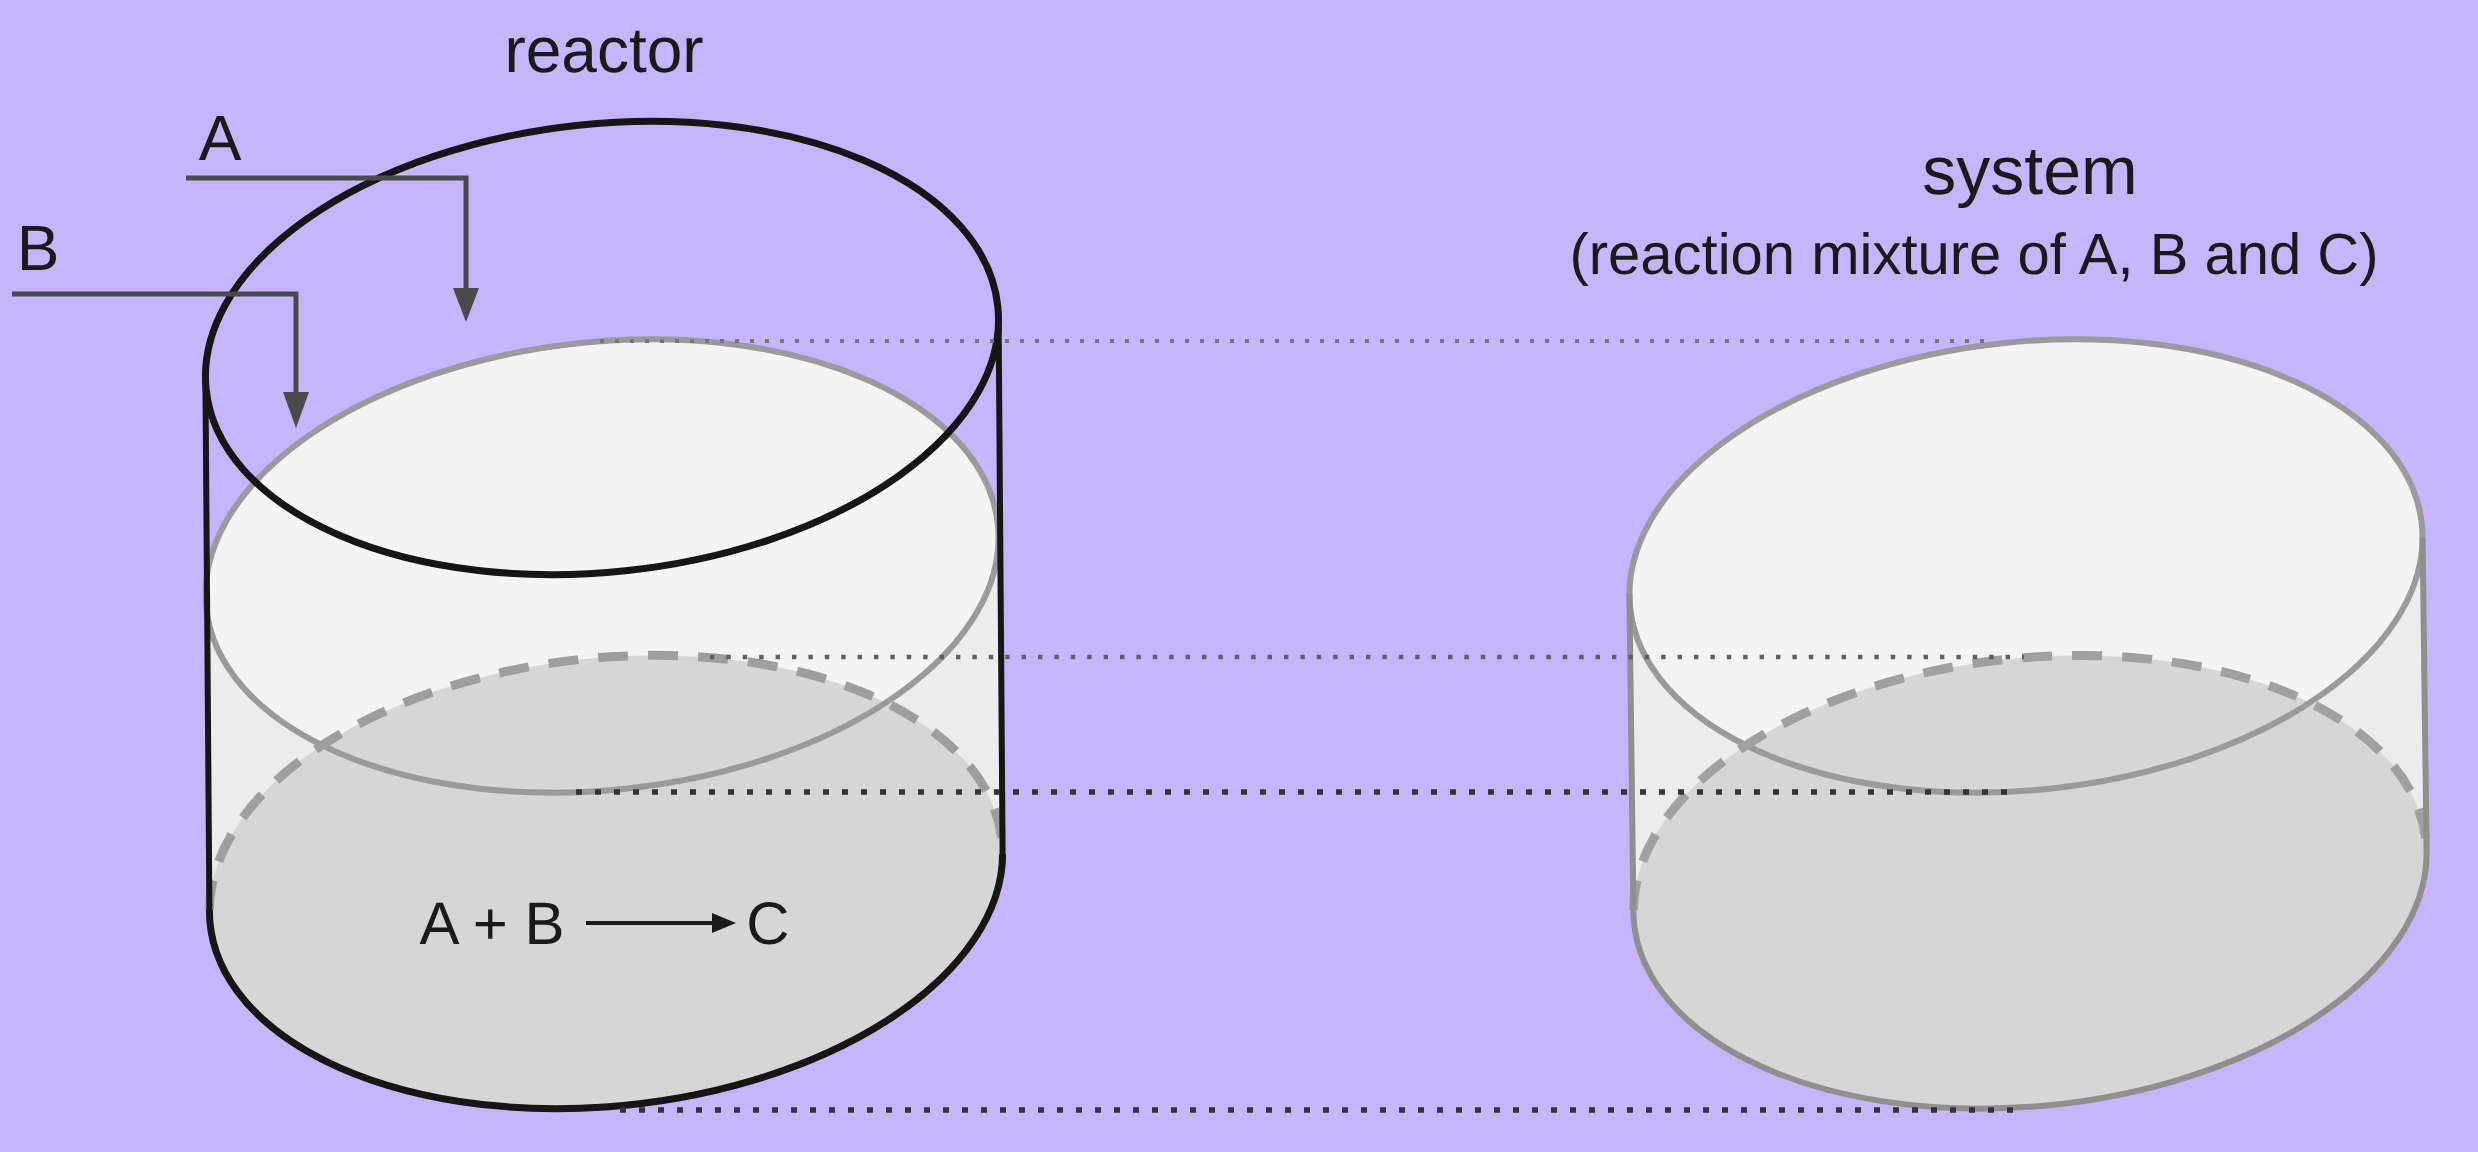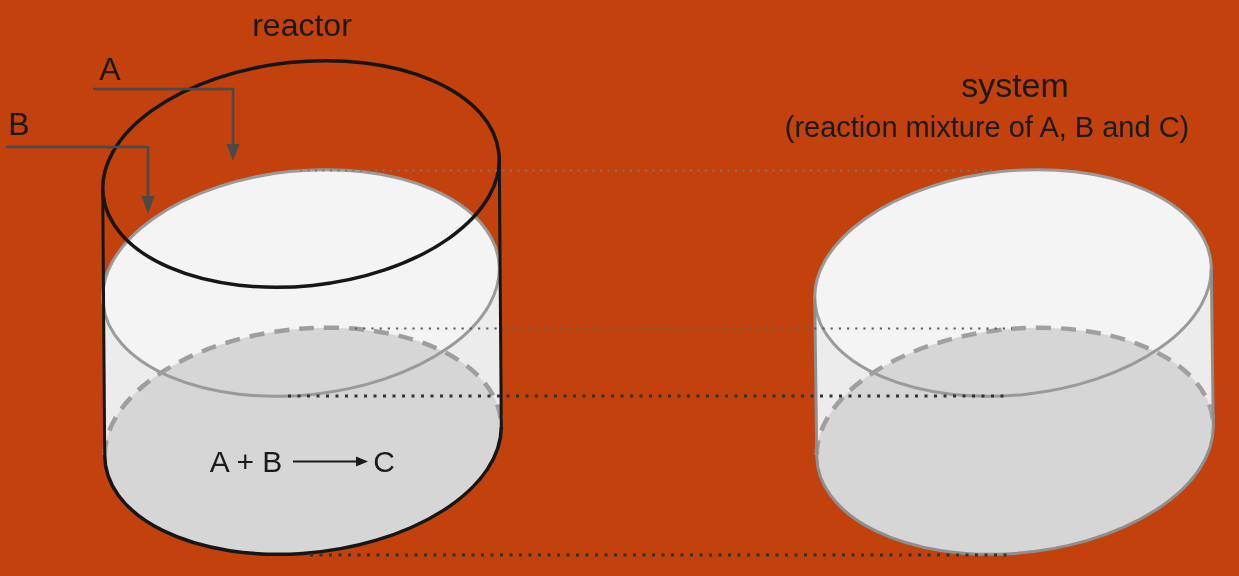--- a/index.html
+++ b/index.html
@@ -1,18 +1,18 @@
 <!DOCTYPE html>
 <html><head>
 <meta charset="utf-8">
 <style>
   html, body { margin: 0; padding: 0; background: #ffffff; }
   .stage {
     width: 1239px; height: 576px; position: relative;
-    background: #c2410c; overflow: hidden;
+    background: #c4b5fd; overflow: hidden;
     font-family: "Liberation Sans", "DejaVu Sans", sans-serif;
   }
   svg { display: block; }
   text {
     font-family: "Liberation Sans", "DejaVu Sans", sans-serif;
     fill: #1a1a1a;
   }
   .lbl-title   { font-size: 32px; }
   .lbl-feed    { font-size: 32px; }
   .lbl-system  { font-size: 34px; }

